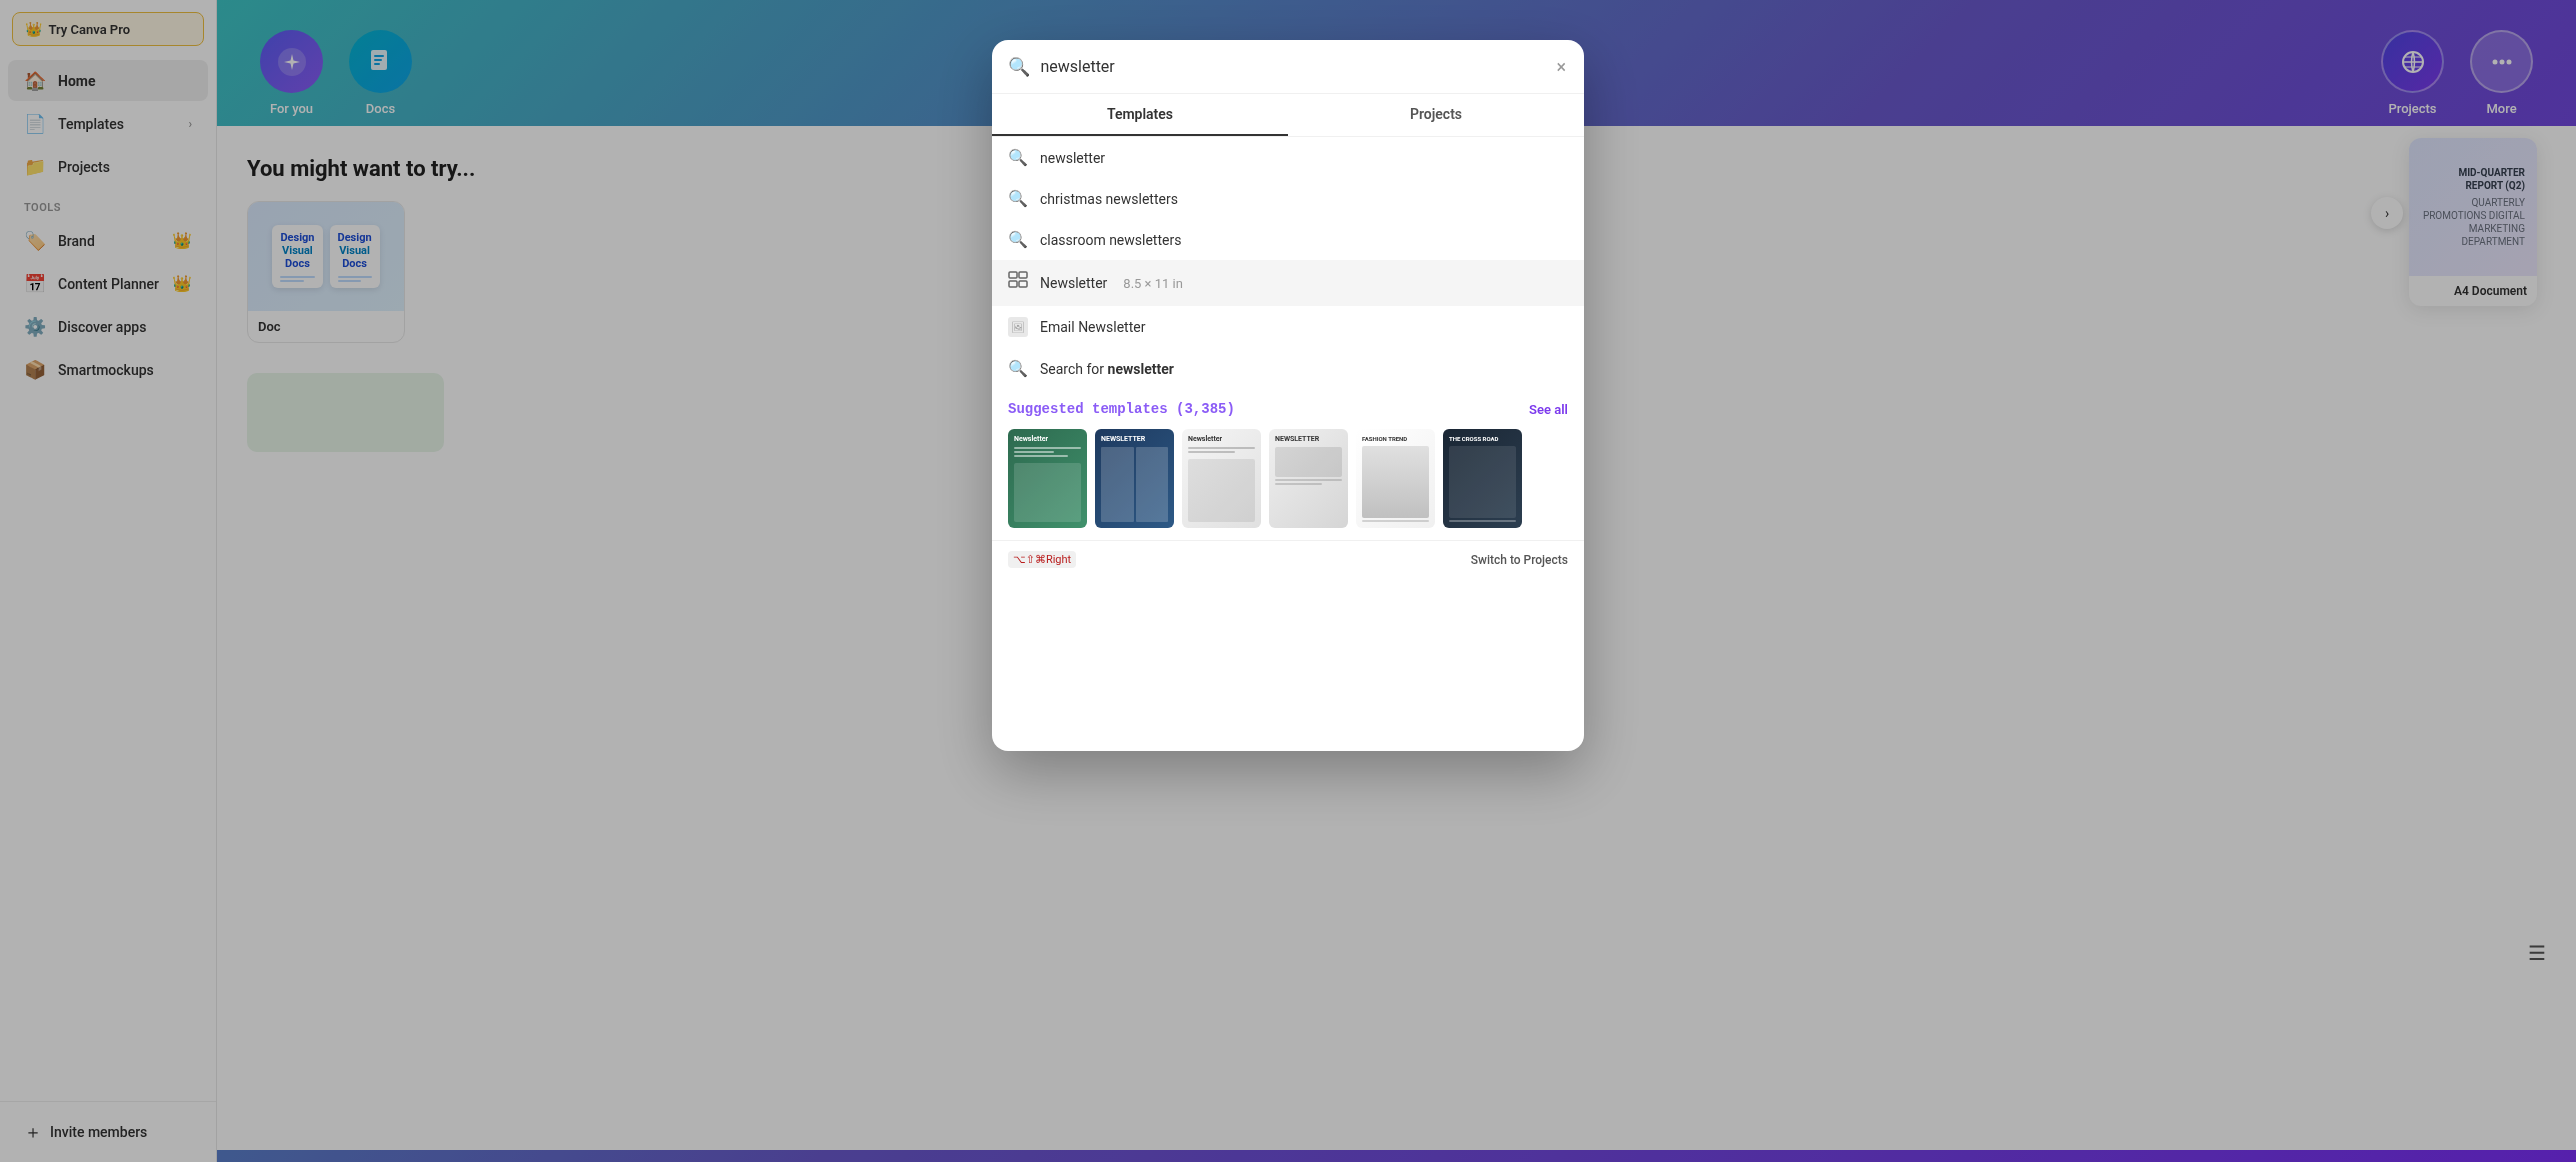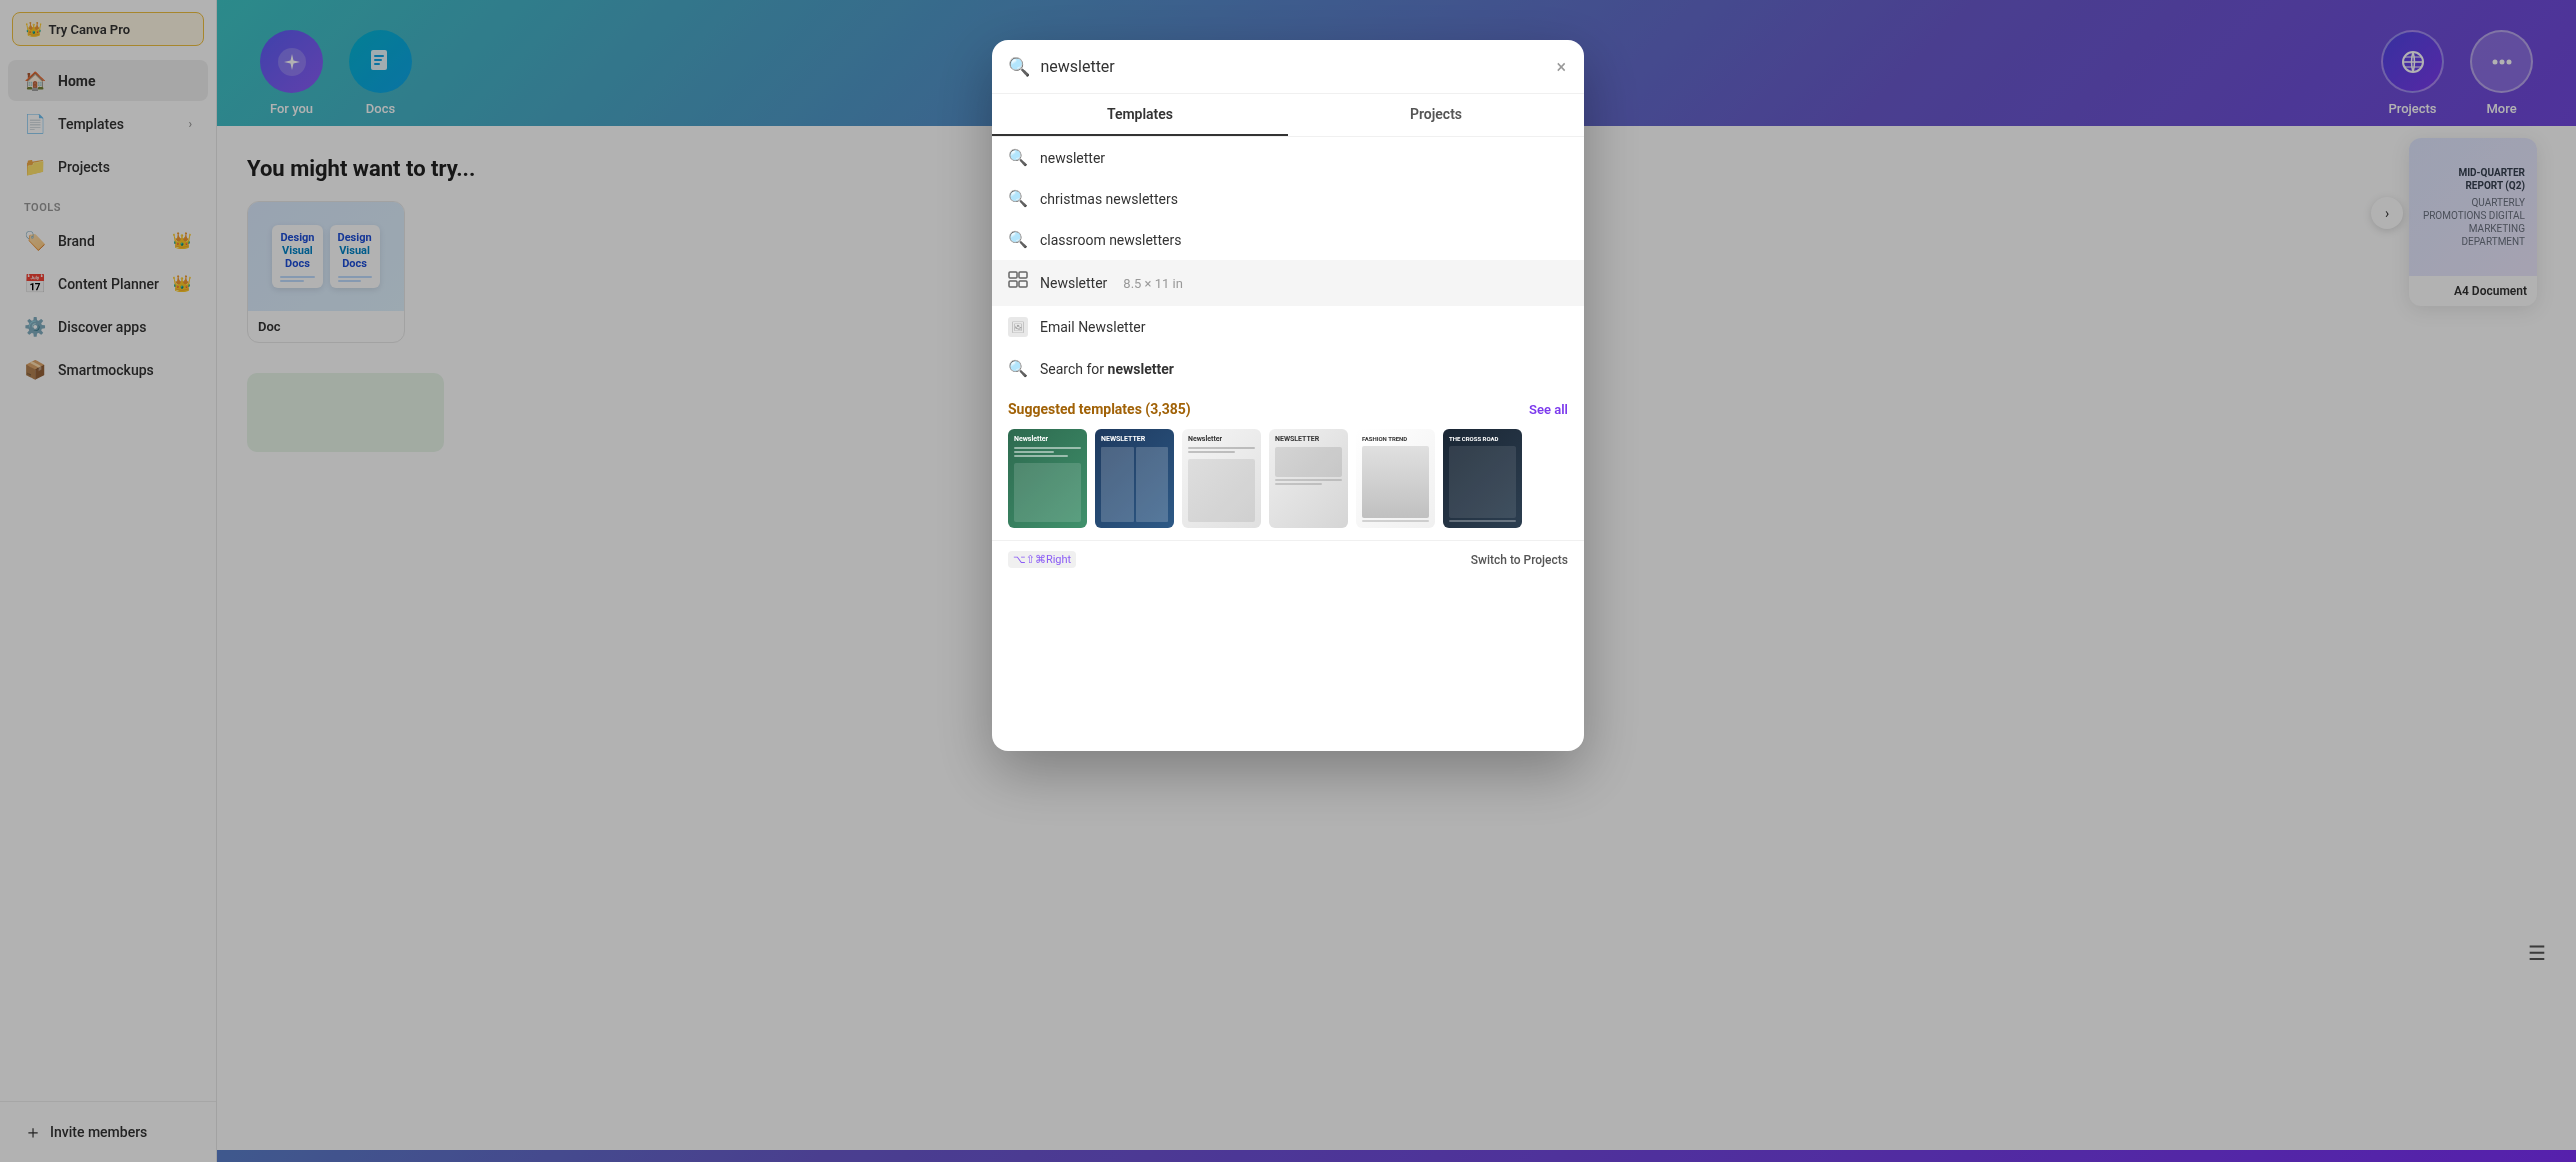--- a/index.html
+++ b/index.html
@@ -260,21 +260,21 @@
       font-size: 11px;
     }
 
     
     .suggested-header {
       display: flex;
       align-items: center;
       justify-content: space-between;
       padding: 12px 16px 8px;
     }
-    .suggested-title { font-size: 14px; font-weight: 700; color: #a16207; }
+    .suggested-title { font-size: 14px; font-weight: 700; color: #8b5cf6; font-family: Liberation Mono, monospace; }
     .see-all { font-size: 13px; color: #7c3aed; font-weight: 600; cursor: pointer; }
     .template-thumbs {
       display: flex;
       gap: 8px;
       padding: 4px 16px 12px;
       overflow-x: auto;
     }
     .thumb {
       width: 79px;
       height: 99px;
@@ -297,21 +297,21 @@
     .thumb-line-dark { height: 2px; background: rgba(0,0,0,0.2); border-radius: 1px; margin-bottom: 2px; }
 
     
     .search-footer {
       border-top: 1px solid #f0f0f0;
       padding: 10px 16px;
       display: flex;
       align-items: center;
       justify-content: space-between;
     }
-    .footer-shortcut { font-size: 12px; color: #8b5cf6; display: flex; align-items: flex-start; gap: 4px; }
+    .footer-shortcut { font-size: 12px; color: #b91c1c; display: flex; align-items: flex-start; gap: 4px; }
     .kbd { background: #f0f0f0; border-radius: 4px; padding: 2px 5px; font-size: 11px; }
     .switch-link { font-size: 12px; color: #555; font-weight: 500; cursor: pointer; }
 
     
     .a4-card {
       position: absolute;
       right: 39px;
       top: 138px;
       background: #fff;
       border-radius: 12px;

